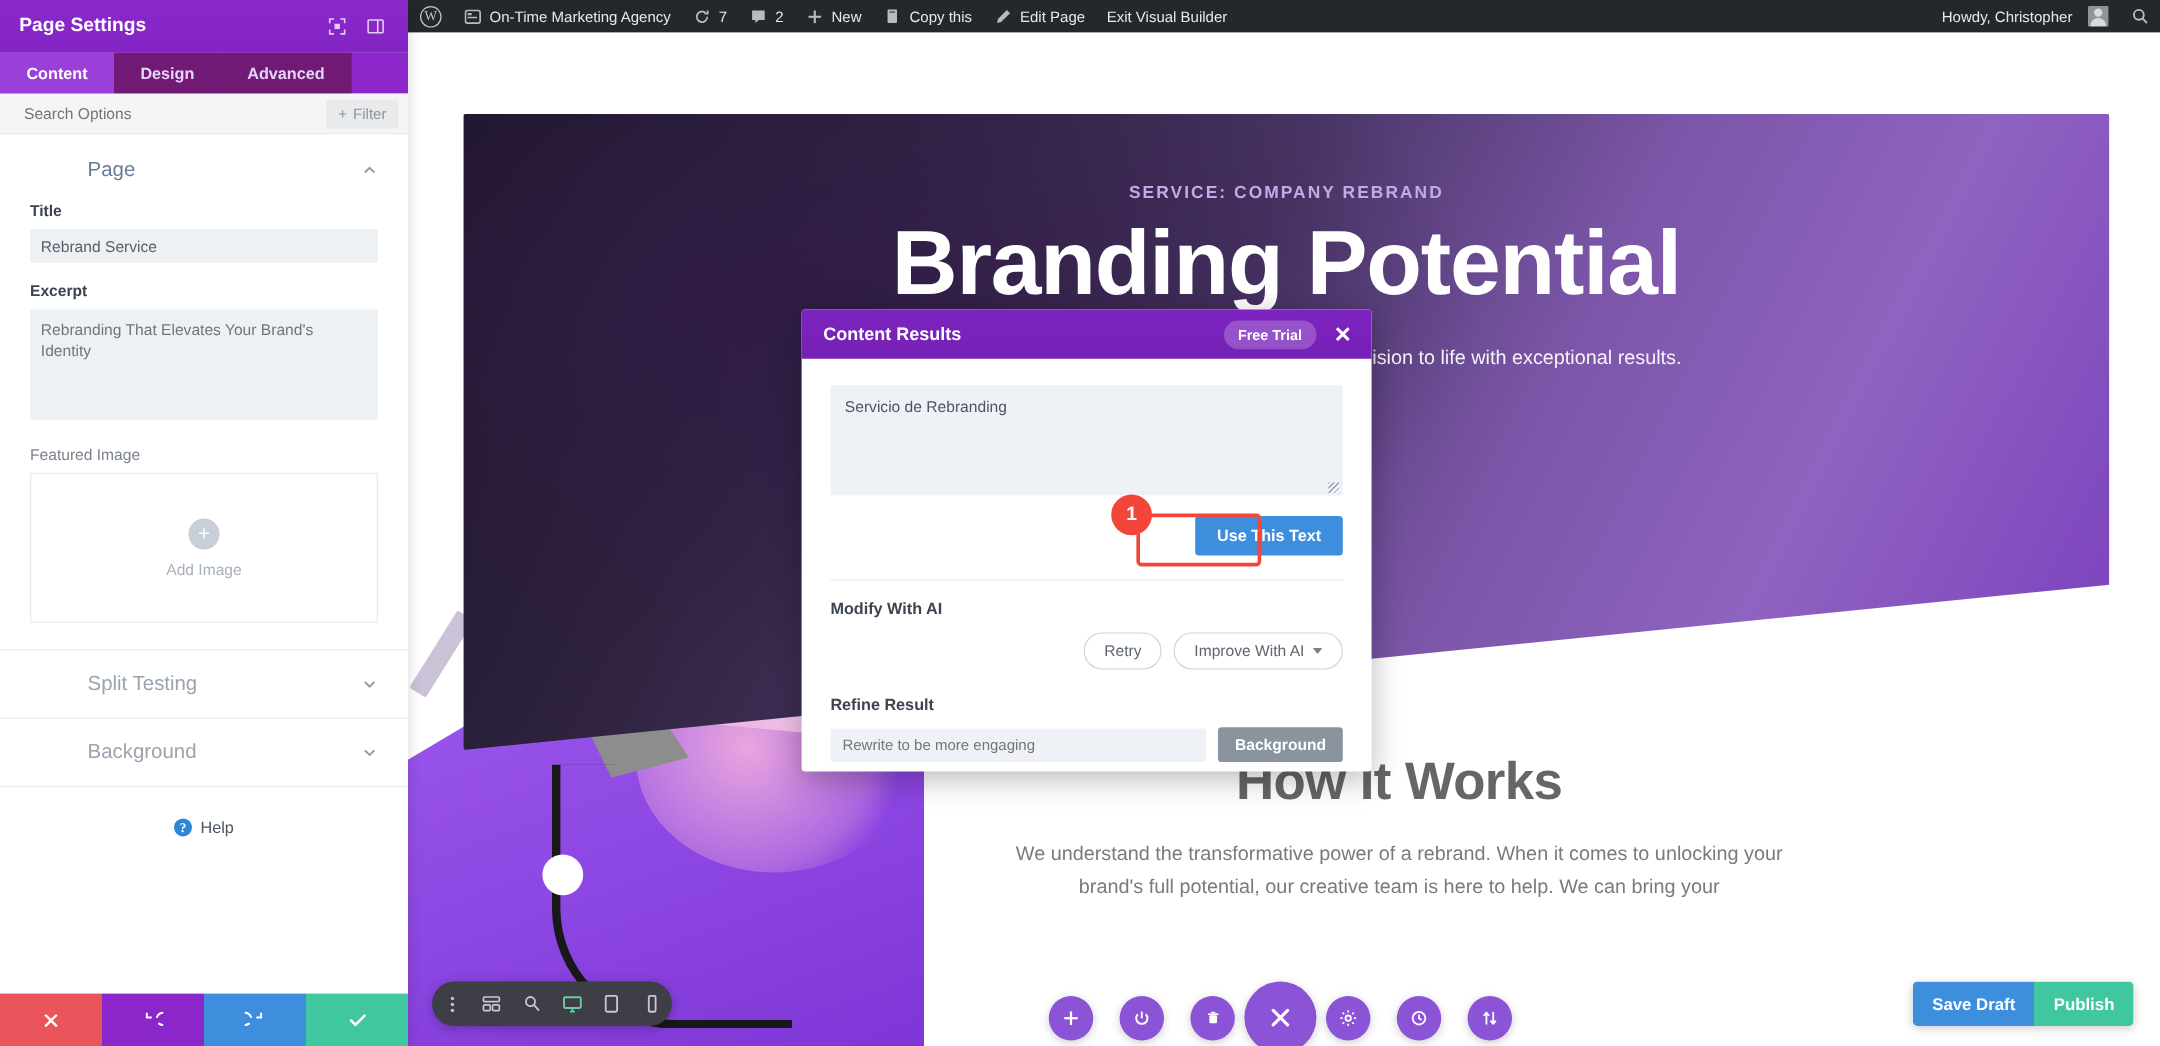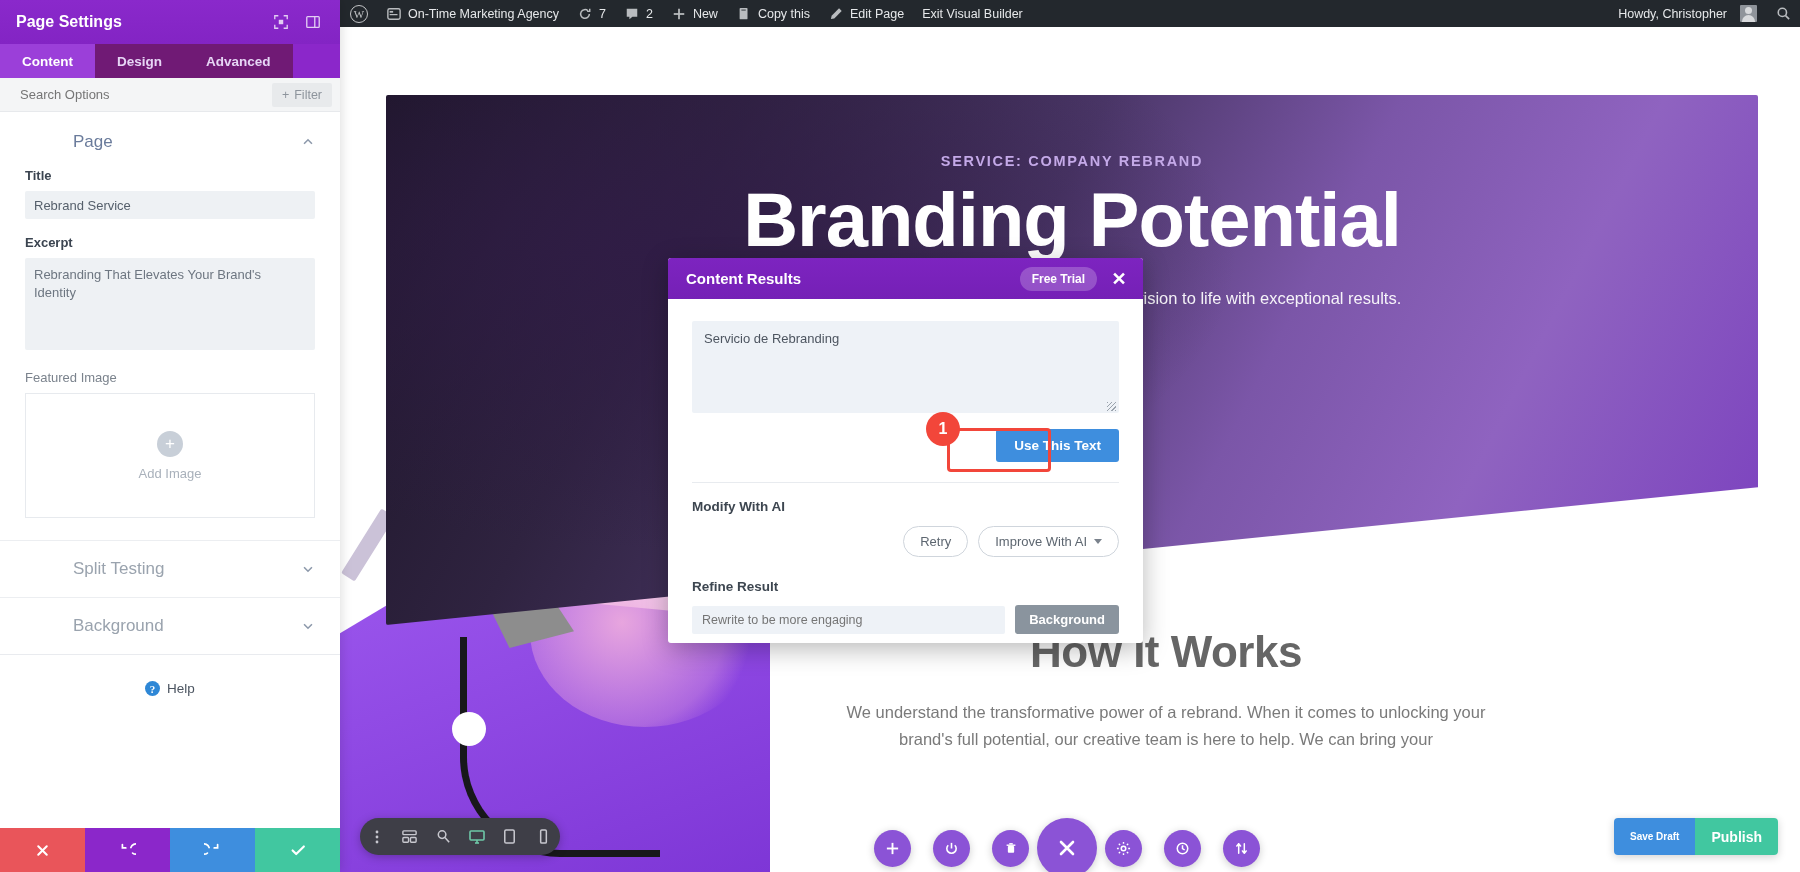--- a/index.html
+++ b/index.html
@@ -104,21 +104,21 @@
   .fab.big { width: 60px; height: 60px; margin: 0 -14px; background:#8b53d6; }
   .fab svg { display:block; }
 
   .round-gray { position:absolute; width:26px;height:26px;border-radius:50%;background:#55555d;
     display:flex;align-items:center;justify-content:center;color:#fff; z-index:31;}
 
   .publish-group {
     position: absolute; right: 22px; top: 818px; height: 37px; display:flex;
     border-radius: 4px; overflow: hidden; z-index: 31; box-shadow: 0 2px 8px rgba(0,0,0,0.18);
   }
-  .btn-savedraft { background:#3e8ede; color:#fff; font-size:10px; font-weight:bold; padding: 0 16px; display:flex;align-items:center; }
+  .btn-savedraft { background:#3e8ede; color:#fff; font-size:14px; font-weight:bold; padding: 0 16px; display:flex;align-items:center; }
   .btn-publish { background:#41c7a0; color:#fff; font-size:14px; font-weight:bold; padding: 0 16px; display:flex;align-items:center; }
 
   
   .panel {
     position: absolute; left: 0; top: 0; width: 340px; height: 872px;
     background: #fff; box-shadow: 2px 0 10px rgba(0,0,0,0.12); z-index: 50;
     display: flex; flex-direction: column;
   }
   .panel-head {
     background: #8b27ca; background: linear-gradient(180deg,#8a29cb,#8324c4);

